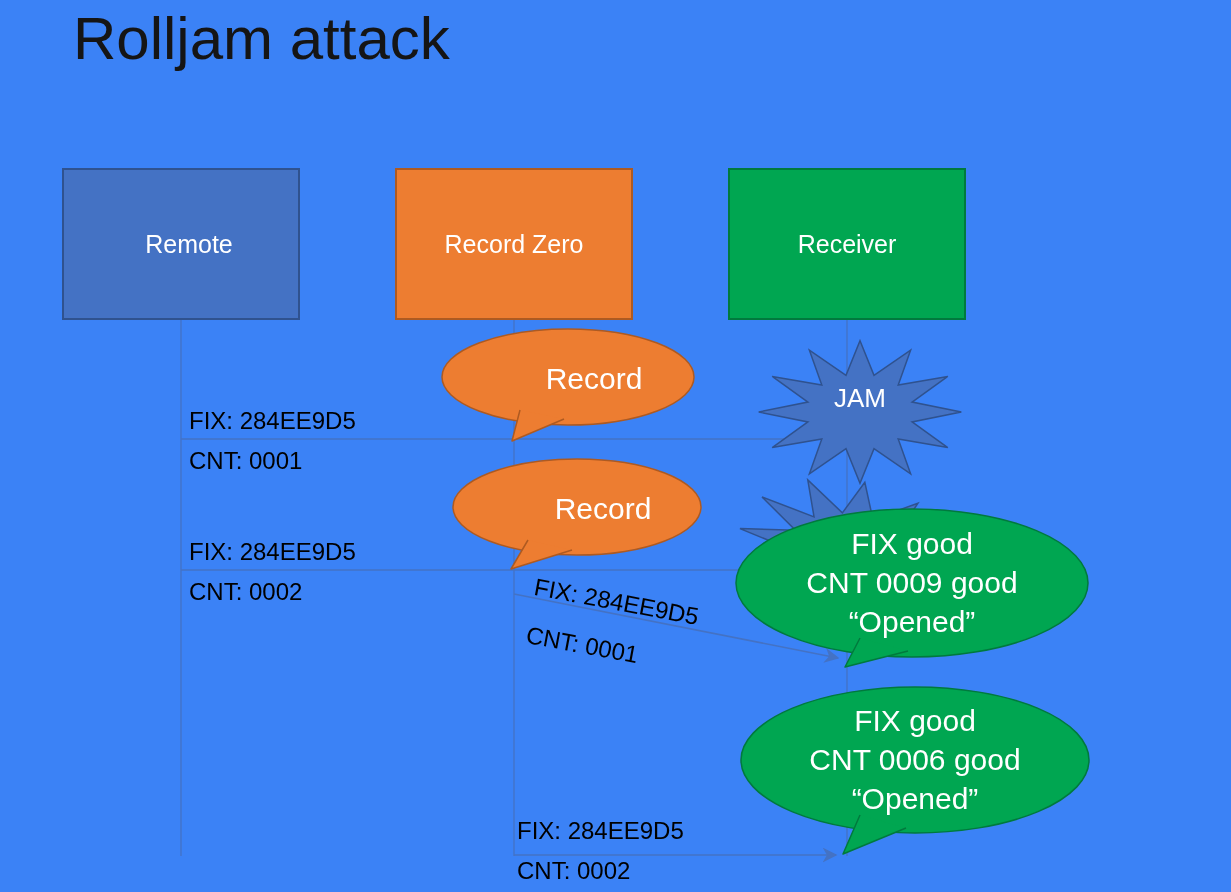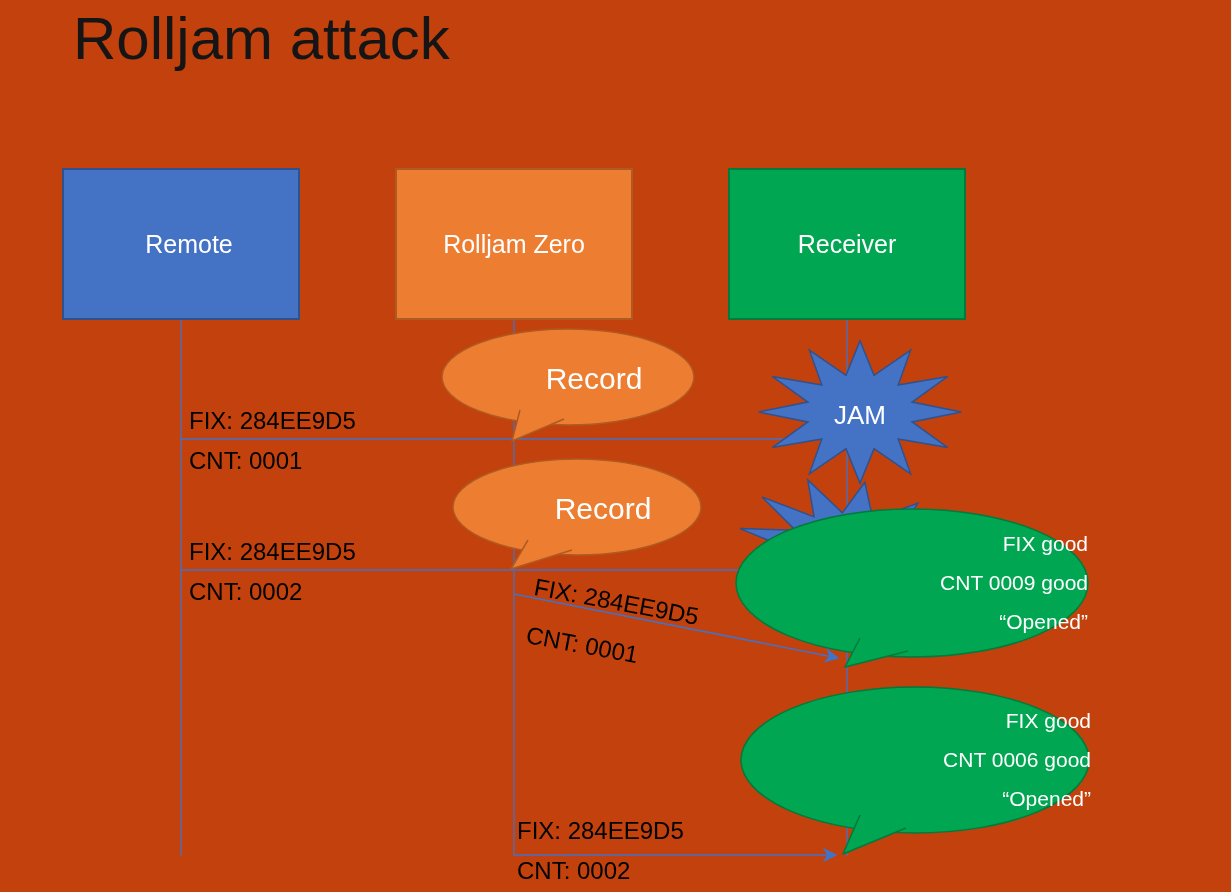--- a/index.html
+++ b/index.html
@@ -1,44 +1,44 @@
 <!DOCTYPE html>
 <html><head>
 <meta charset="utf-8">
 <style>
   html, body { margin: 0; padding: 0; background: #ffffff; }
   body { font-family: "Liberation Sans", sans-serif; }
-  .slide { position: relative; width: 1231px; height: 892px; background: #c2410c; overflow: hidden; text-decoration: underline; }
+  .slide { position: relative; width: 1231px; height: 892px; background: #3b82f6; overflow: hidden; text-decoration: underline; }
   .abs { position: absolute; }
   .title { left: 73px; top: 4px; font-size: 60px; color: #151515; }
   .actor { width: 238px; height: 152px; top: 168px; display: flex; align-items: center; justify-content: center;
            color: #ffffff; font-size: 25px; border: 2px solid; box-sizing: border-box; }
   .actor.remote   { left: 62px;  background: #4472C4; border-color: #2F528F; padding-left: 16px; }
   .actor.flipper  { left: 395px; background: #ED7D31; border-color: #AE5A21; }
   .actor.receiver { left: 728px; background: #00A651; border-color: #007A3D; }
   svg.layer { left: 0; top: 0; }
   .msg { font-size: 24px; color: #000000; white-space: nowrap; }
   .rot { transform: rotate(10.5deg); transform-origin: 0 0; }
   .callout-text { color: #ffffff; text-align: center; white-space: nowrap; }
   .record-text { font-size: 30px; width: 254px; padding-left: 24px; }
   .jam-text { font-size: 26px; width: 124px; }
-  .opened-text { font-size: 21px; width: 352px; line-height: 39px; text-align: right; }
+  .opened-text { font-size: 30px; width: 352px; line-height: 39px; }
 </style>
 </head>
 <body>
 
 <div class="slide">
 
   <div class="abs title">Rolljam attack</div>
 
   <div class="abs actor remote">
     <span>Remote</span>
   </div>
   <div class="abs actor flipper">
-    <span>Rolljam Zero</span>
+    <span>Record Zero</span>
   </div>
   <div class="abs actor receiver">
     <span>Receiver</span>
   </div>
 
   <svg class="abs layer" width="1231" height="892" viewBox="0 0 1231 892">
     <defs>
       <marker id="arrow" viewBox="0 0 10 10" refX="9" refY="5" markerWidth="10" markerHeight="10" orient="auto-start-reverse">
         <path d="M0,0 L10,5 L0,10 L3,5 Z" fill="#4472C4"></path>
       </marker>
@@ -85,21 +85,21 @@
   <div class="abs msg" style="left:189px; top:578px;">CNT: 0002</div>
 
   <div class="abs msg rot" style="left:537px; top:573px;">FIX: 284EE9D5</div>
   <div class="abs msg rot" style="left:529px; top:621px;">CNT: 0001</div>
 
   <div class="abs msg" style="left:517px; top:817px;">FIX: 284EE9D5</div>
   <div class="abs msg" style="left:517px; top:857px;">CNT: 0002</div>
 
   <div class="abs callout-text record-text" style="left:443px; top:362px;">Record</div>
   <div class="abs callout-text record-text" style="left:452px; top:492px;">Record</div>
-  <div class="abs callout-text jam-text" style="left:798px; top:400px;">JAM</div>
+  <div class="abs callout-text jam-text" style="left:798px; top:383px;">JAM</div>
 
   <div class="abs callout-text opened-text" style="left:736px; top:524px;">
     <div>FIX good</div>
     <div>CNT 0009 good</div>
     <div>“Opened”</div>
   </div>
 
   <div class="abs callout-text opened-text" style="left:739px; top:701px;">
     <div>FIX good</div>
     <div>CNT 0006 good</div>

